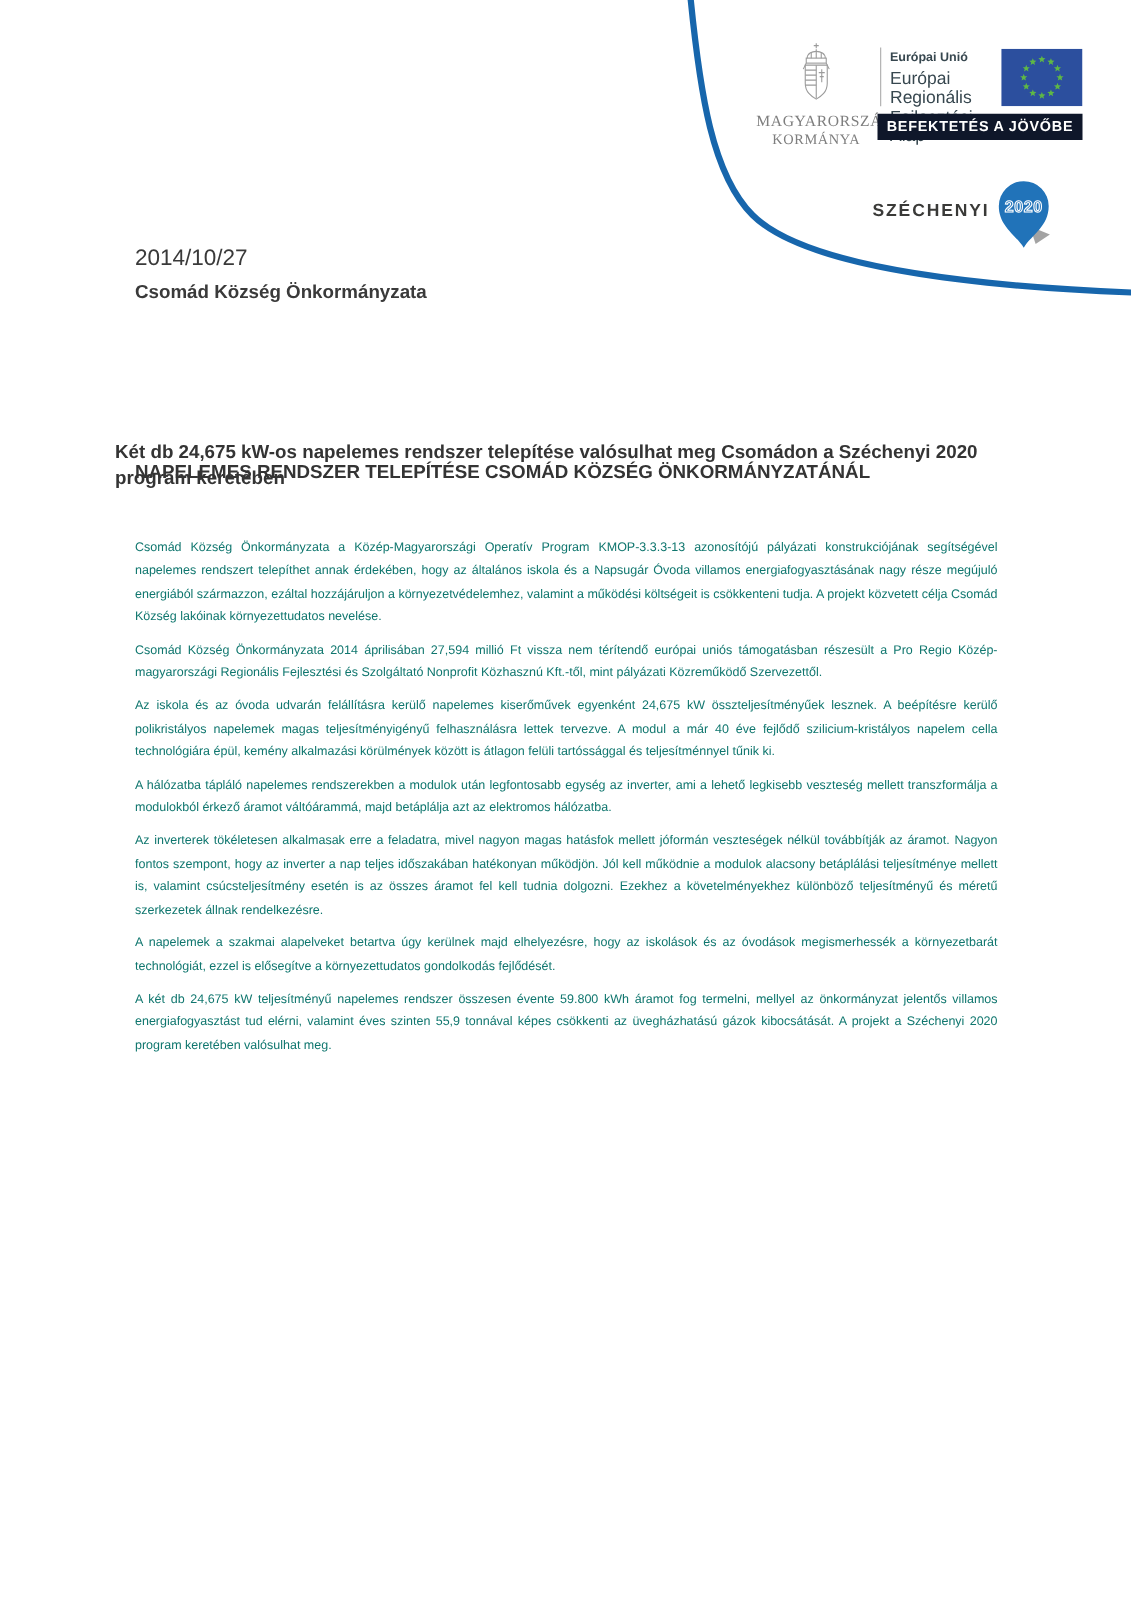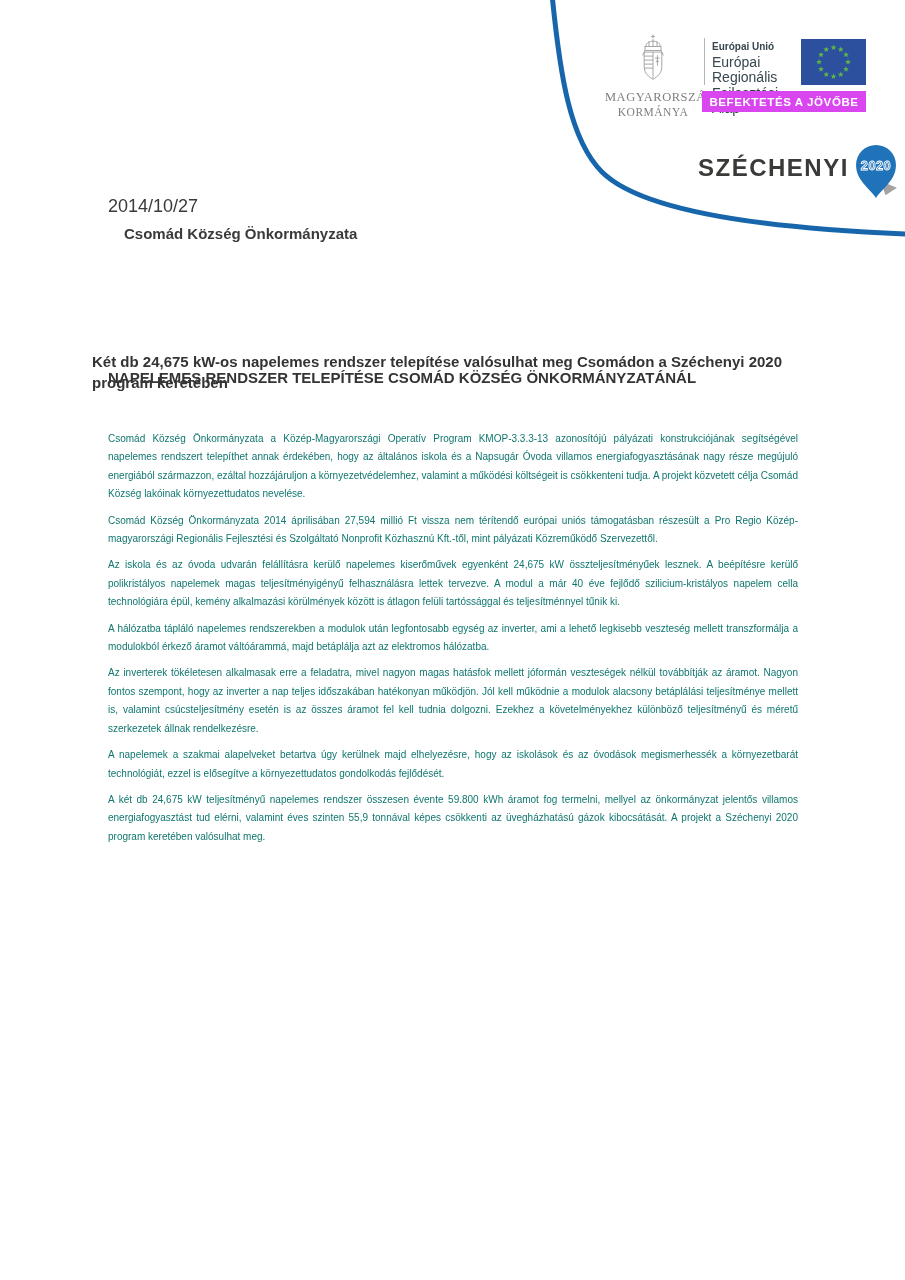--- a/index.html
+++ b/index.html
@@ -19,33 +19,33 @@
   .gov-line1{font-family:"Liberation Serif",serif;font-size:12.5px;letter-spacing:.5px;margin-top:3px;color:#7e7e7e;}
   .gov-line2{font-family:"Liberation Serif",serif;font-size:11.5px;letter-spacing:.5px;margin-top:1px;color:#7e7e7e;}
   
   .eu-divider{position:absolute;left:704px;top:38px;width:1px;height:47px;background:#b5b5b5;}
   .eu-text{position:absolute;left:712px;top:39px;width:92px;color:#37474f;line-height:15.5px;}
   .eu-line1{font-size:10px;font-weight:bold;}
   .eu-line2,.eu-line3{font-size:14px;}
   .eu-flag{position:absolute;left:801px;top:39px;}
   .banner{
     position:absolute;left:702px;top:91px;width:164px;height:21px;
-    background:#d946ef;color:#ffffff;font-size:11.5px;font-weight:bold;
+    background:#0f172a;color:#ffffff;font-size:11.5px;font-weight:bold;
     letter-spacing:.6px;display:flex;align-items:center;justify-content:center;
   }
   
   .szechenyi{position:absolute;left:698px;top:152px;display:flex;align-items:flex-start;}
   .szechenyi-word{
-    font-size:24px;font-weight:bold;letter-spacing:1.5px;color:#3a3a38;
+    font-size:14px;font-weight:bold;letter-spacing:1.5px;color:#3a3a38;
     line-height:22px;margin-top:5px;
   }
   .szechenyi-pin{margin-left:4px;margin-top:-9px;}
   
   .date{position:absolute;left:108px;top:196px;font-size:18px;}
-  .org{position:absolute;left:124px;top:225px;font-size:15px;font-weight:bold;}
+  .org{position:absolute;left:108px;top:225px;font-size:15px;font-weight:bold;}
   .title{position:absolute;left:106px;top:276px;font-size:26px;font-weight:bold;color:#2b52a6;letter-spacing:.3px;}
   .subtitle{position:absolute;left:108px;top:321px;font-size:15px;font-weight:bold;color:#343434;margin-top:48px;}
   .lead{
     position:absolute;left:92px;top:352px;width:690px;
     font-size:15px;font-weight:bold;line-height:20.5px;text-align:justify;color:#343434;
   }
   .body-col{position:absolute;left:108px;top:430px;width:690px;}
   .body-col p{
     margin:0 0 8px 0;font-size:10px;line-height:18.4px;text-align:justify;color:#0f766e;
   }

